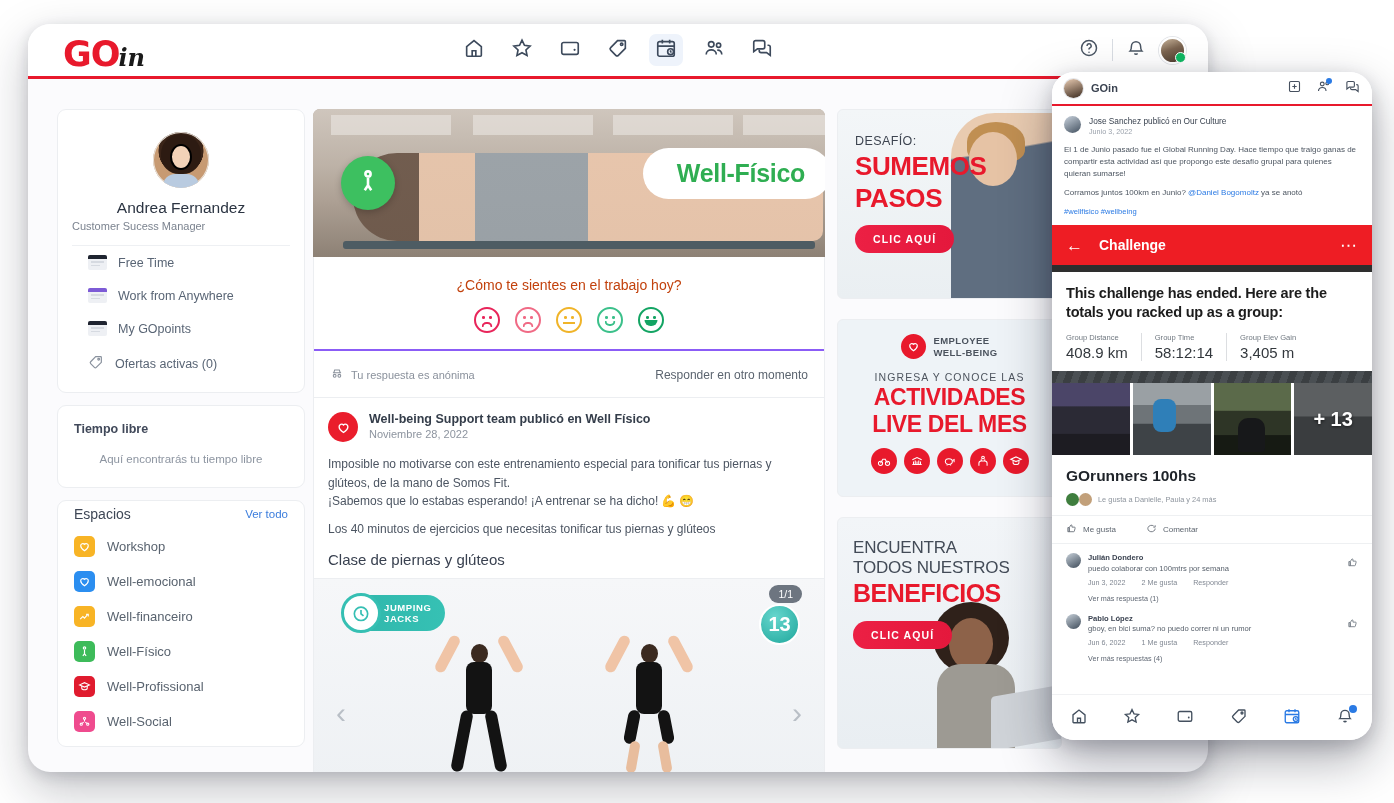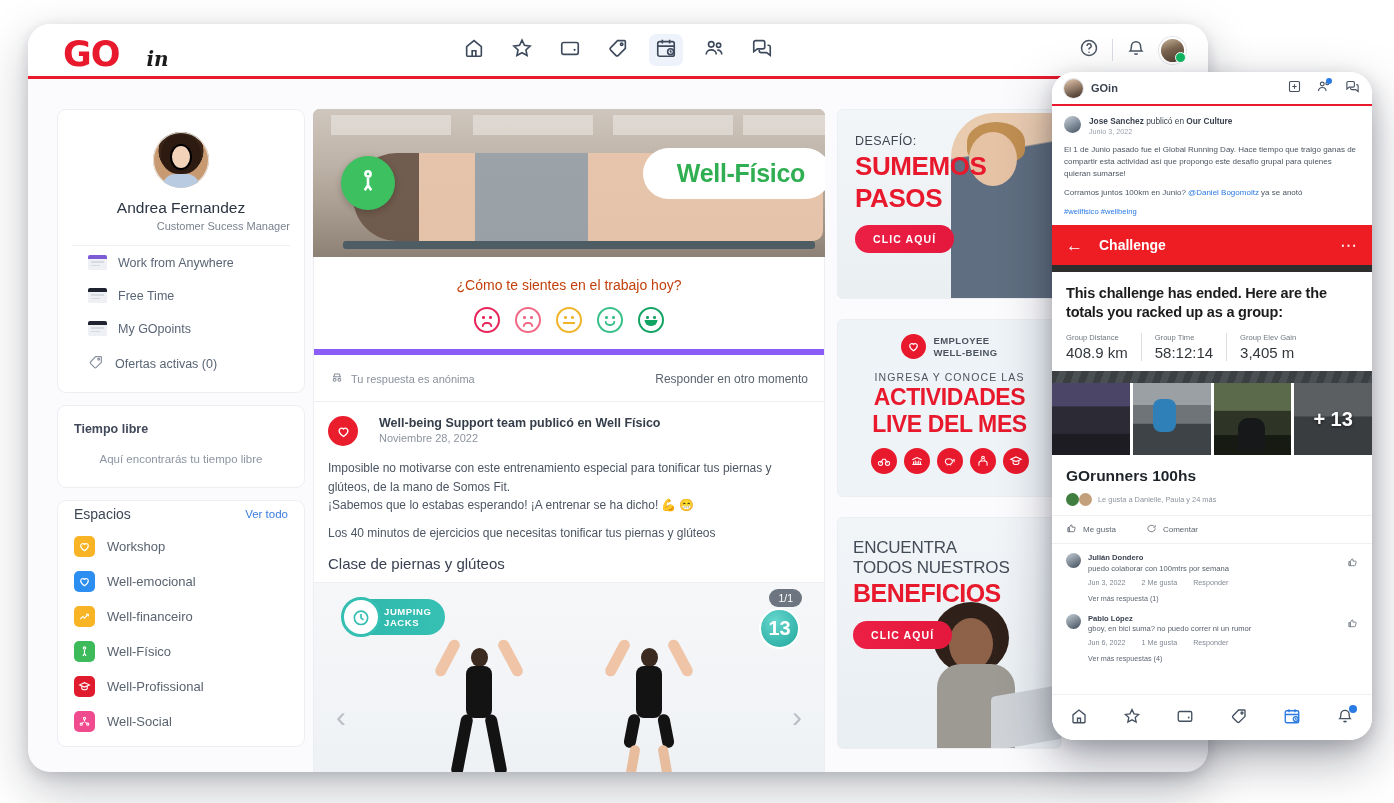--- a/index.html
+++ b/index.html
@@ -20,21 +20,21 @@
     box-shadow: 0 18px 48px rgba(20,22,40,.26), 0 4px 14px rgba(20,22,40,.14);
     overflow: hidden;
   }
   .d-header {
     position: relative; height: 55px; background: #fff;
     border-bottom: 3px solid #e8192c;
     display: flex; align-items: center;
   }
   .logo { position: absolute; left: 35px; top: 10px; display:flex; align-items:baseline; }
   .logo .go { font-size: 35px; font-weight: 700; color:#e8192c; letter-spacing:-1px; font-family:"DejaVu Sans", sans-serif;}
-  .logo .in { font-size: 20px; font-weight: 700; color:#1a1a1a; font-style: italic; font-family:"DejaVu Serif", serif; margin-left:-1px;padding-left:28px;}
+  .logo .in { font-size: 24px; font-weight: 700; color:#1a1a1a; font-style: italic; font-family:"DejaVu Serif", serif; margin-left:-1px;}
 
   .navicons { position:absolute; left: 0; right:0; display:flex; justify-content:center; gap:14px; align-items:center; }
   .navbtn {
     width: 34px; height: 32px; border-radius: 7px;
     display:flex; align-items:center; justify-content:center;
     color:#3d4a5c;
   }
   .navbtn.active { background:#eef3fb; }
   .navbtn svg { width: 22px; height: 22px; }
 
@@ -60,21 +60,21 @@
   .profile-card { padding: 22px 14px 10px; }
   .p-avatar {
     width:56px; height:56px; border-radius:50%; margin:0 auto;
     background: radial-gradient(circle at 50% 34%, #f0cfb4 0 24%, #3a2418 25% 48%, #c79a72 49% 100%);
     position:relative; overflow:hidden; box-shadow:0 0 0 1px #e9e2da inset;
   }
   .p-avatar .hair { position:absolute; left:8px; top:2px; width:40px; height:40px; border-radius:50% 50% 45% 45%; background:#2d1b12;}
   .p-avatar .face { position:absolute; left:17px; top:12px; width:22px; height:26px; border-radius:50%; background:#f2d2b8;}
   .p-avatar .body { position:absolute; left:10px; bottom:-6px; width:36px; height:20px; border-radius:12px 12px 0 0; background:#b9cbe0;}
   .p-name { text-align:center; margin-top:11px; font-size:15.5px; color:#2b3442; }
-  .p-role { text-align:right; margin-top:3px; font-size:11px; color:#7b838f; }
+  .p-role { text-align:left; margin-top:3px; font-size:11px; color:#7b838f; }
 
   .sb-divider { height:1px; background:#eef0f3; margin:13px 0 0; }
 
   .sb-row { display:flex; align-items:center; gap:11px; padding:9px 16px; font-size:12.5px; color:#596575; }
   .mini-card { width:19px; height:15px; border-radius:2px; background:#eef0f4; position:relative; flex:none; overflow:hidden; }
   .mini-card i { position:absolute; left:0; top:0; width:100%; height:3.5px; display:block; }
   .mini-card b { position:absolute; left:3px; width:13px; height:1.6px; background:#d6dae1; display:block; }
   .mini-card b.l1{ top:6px;} .mini-card b.l2{ top:9.5px; width:9px;}
   .sb-row svg { width:16px; height:16px; color:#8a929e; flex:none; }
 
@@ -118,27 +118,27 @@
   .survey { background:#fff; border:1px solid #eceef1; border-top:none; padding:20px 0 0; }
   .survey-q { text-align:center; font-size:14px; color:#c2410c; }
   .faces { display:flex; justify-content:center; gap:15px; margin-top:14px; }
   .face { width:26px; height:26px; border-radius:50%; border:2.4px solid; position:relative; }
   .face .e { position:absolute; width:2.6px; height:2.6px; border-radius:50%; background:currentColor; top:7px; }
   .face .e.l { left:6px; } .face .e.r { right:6px; }
   .face .m { position:absolute; left:50%; transform:translateX(-50%); bottom:5.5px; width:11px; height:5px; border:2px solid currentColor; border-top:none; border-radius:0 0 9px 9px; }
   .face .m.frown { bottom:4.5px; border:2px solid currentColor; border-bottom:none; border-radius:9px 9px 0 0; }
   .face .m.flat { bottom:7.5px; height:0; border:none; border-top:2.2px solid currentColor; border-radius:0; width:12px;}
   .face .m.fill { background:currentColor; border:none; border-radius:0 0 9px 9px; height:6px; width:13px;}
-  .survey-foot { display:flex; align-items:center; justify-content:space-between; padding:16px 16px 14px; font-size:11px; color:#8a919c; border-top:6px solid #8b5cf6; margin-top:16px;}
+  .survey-foot { display:flex; align-items:center; justify-content:space-between; padding:16px 16px 14px; font-size:11px; color:#8a919c; border-top:2px solid #8b5cf6; margin-top:16px;}
   .anon { display:flex; align-items:center; gap:7px; }
   .anon svg { width:14px; height:14px; }
   .later { font-size:12px; color:#5b646f; }
 
   .post { background:#fff; border:1px solid #eceef1; border-top:none; padding:14px 14px 10px; }
-  .post-head { display:flex; gap:21px; align-items:flex-start; }
+  .post-head { display:flex; gap:11px; align-items:flex-start; }
   .post-ico { width:30px; height:30px; border-radius:50%; background:#ea1d2c; display:flex; align-items:center; justify-content:center; flex:none;}
   .post-ico svg { width:15px; height:15px; color:#fff; }
   .post-author { font-size:12.5px; font-weight:700; color:#343d4a; }
   .post-date { font-size:11px; color:#8d949f; margin-top:2px; }
   .post-body { margin-top:13px; font-size:12px; color:#4c5562; line-height:1.55; }
   .post-body .gap { height:9px; }
   .post-title { margin-top:13px; font-size:15px; color:#394150; }
 
   .video { position:relative; height:268px; background:#f3f5f7; overflow:hidden; border-left:1px solid #eceef1; border-right:1px solid #eceef1;}
   .video .bg { position:absolute; inset:0; background:linear-gradient(180deg,#f6f7f9 0%,#eef1f4 76%, #0a0a0a 82% 100%); }
@@ -220,21 +220,21 @@
   .m-title { font-size:11px; font-weight:700; color:#3a4250; }
   .m-hicons { margin-left:auto; display:flex; gap:14px; align-items:center; }
   .m-hicons svg { width:15px; height:15px; color:#46505f; }
   .m-hicons .badged { position:relative; }
   .m-hicons .badged::after { content:''; position:absolute; right:-1px; top:-1px; width:6px; height:6px; border-radius:50%; background:#2a7ae4;}
 
   .m-post { padding:10px 12px 9px; }
   .m-post-head { display:flex; gap:8px; align-items:flex-start; }
   .m-pa { width:17px; height:17px; border-radius:50%; background:linear-gradient(150deg,#cbd4de,#42505f); flex:none;}
   .m-pt { font-size:8.3px; color:#39424f; }
-  .m-pt b { font-weight:700; }
+  .m-pt b { font-weight:400; }
   .m-pd { font-size:7.2px; color:#9aa1ab; margin-top:1px; }
   .m-txt { margin-top:8px; font-size:8px; color:#4c5560; line-height:1.5; }
   .m-txt .ln { margin-top:7px; }
   .m-link { color:#2a7ae4; }
   .m-tags { margin-top:8px; font-size:7.6px; color:#2a7ae4; }
 
   .ch-bar { background:#ee1d24; height:40px; display:flex; align-items:center; padding:0 14px; color:#fff; }
   .ch-bar .back { font-size:17px; line-height:1; }
   .ch-bar .ttl { margin-left:16px; font-size:14px; font-weight:700; }
   .ch-bar .dots { margin-left:auto; font-size:17px; letter-spacing:1px; }
@@ -369,33 +369,33 @@
             <span class="hair"></span>
               <span class="face"></span>
               <span class="body"></span>
           </div>
           <div class="p-name">Andrea Fernandez</div>
           <div class="p-role">Customer Sucess Manager</div>
           <div class="sb-divider"></div>
 
           <div class="sb-row">
             <span class="mini-card">
+                <i style="background:#1f2430"></i>
+                <b class="l1"></b>
+                <b class="l2"></b>
+              </span>
+            <span>Free Time</span>
+          </div>
+          <div class="sb-row">
+            <span class="mini-card">
                 <i style="background:#7d5bd6"></i>
                 <b class="l1"></b>
                 <b class="l2"></b>
               </span>
             <span>Work from Anywhere</span>
-          </div>
-          <div class="sb-row">
-            <span class="mini-card">
-                <i style="background:#1f2430"></i>
-                <b class="l1"></b>
-                <b class="l2"></b>
-              </span>
-            <span>Free Time</span>
           </div>
           <div class="sb-row">
             <span class="mini-card">
                 <i style="background:#1f2430"></i>
                 <b class="l1"></b>
                 <b class="l2"></b>
               </span>
             <span>My GOpoints</span>
           </div>
           <div class="sb-row">

